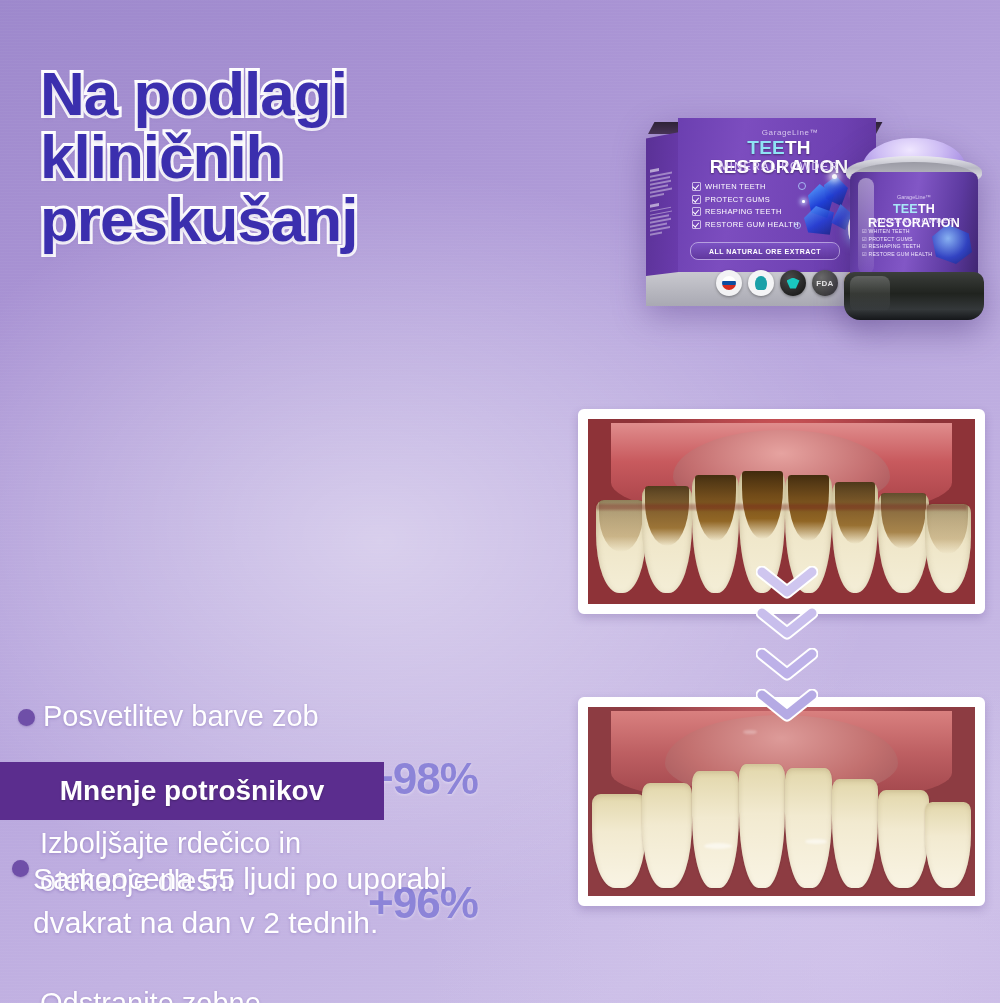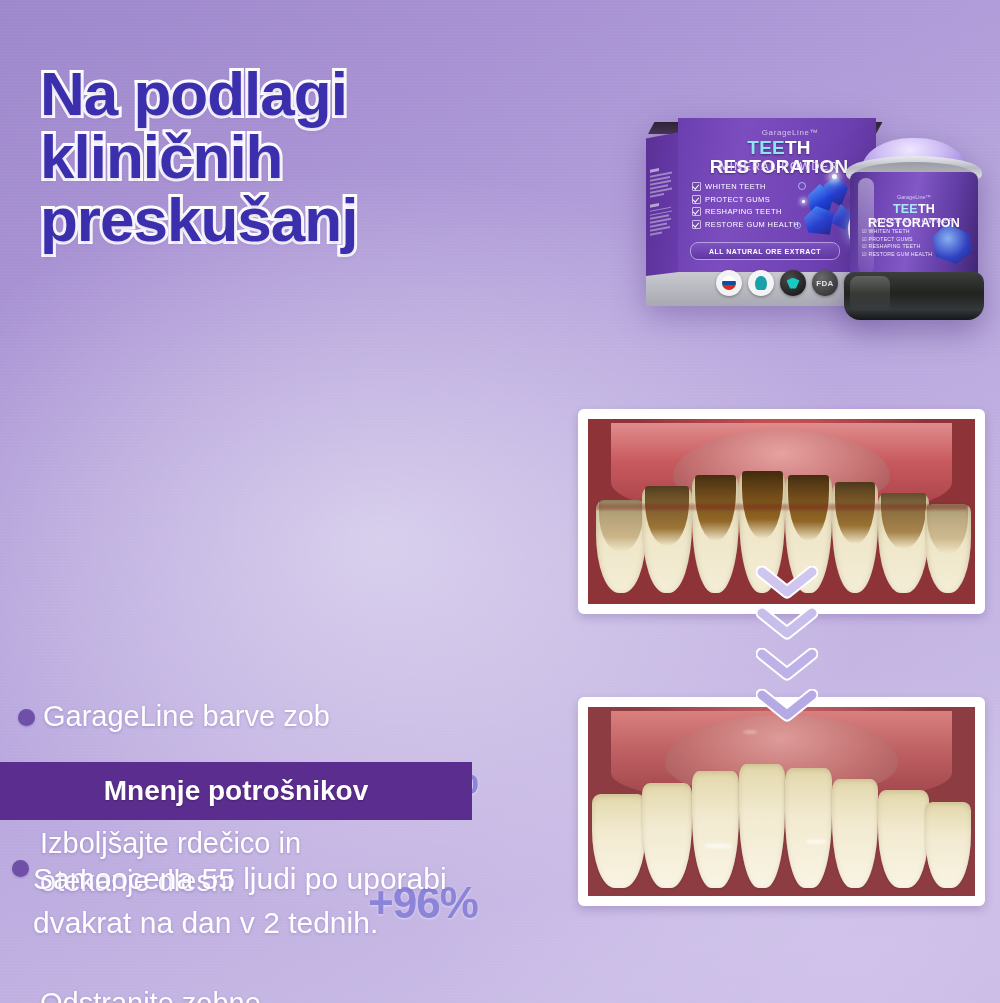--- a/index.html
+++ b/index.html
@@ -41,21 +41,21 @@
   #r1 .b-dot{left:18px;top:364px;}
   #r1 .b-text{left:43px;top:353px;}
   #r1 .b-pct{left:368px;top:409px;}
 
   #r2 .b-dot{left:12px;top:515px;}
   #r2 .b-text{left:40px;top:480px;}
   #r2 .b-pct{left:368px;top:533px;}
   #r3 .b-text{left:40px;top:640px;}
 
   
-  .banner{position:absolute;left:0;top:762px;width:472px;height:58px;
+  .banner{position:absolute;left:0;top:762px;width:384px;height:58px;
     background:#5b2d8e;display:flex;align-items:center;justify-content:center;}
   .banner-label{color:#ffffff;font-size:28px;font-weight:bold;
     text-shadow:0 1px 2px rgba(0,0,0,.25);}
 
   
   .footnote{position:absolute;left:33px;top:857px;width:545px;
     color:#ffffff;font-size:30px;line-height:1.45;white-space:pre-line;
     text-shadow:0 1px 3px rgba(90,60,150,.28);}
 
   
@@ -246,21 +246,21 @@
   <div class="headline">
     <span>Na podlagi</span>
     <span>kliničnih</span>
     <span>preskušanj</span>
   </div>
 
   <div class="bullets">
 
     <div class="b-row" id="r1">
       <div class="b-dot"></div>
-      <div class="b-text">GarageLine barve zob</div>
+      <div class="b-text">Posvetlitev barve zob</div>
       <div class="b-pct">+98%</div>
     </div>
 
     <div class="b-row" id="r2">
       <div class="b-dot"></div>
       <div class="b-text">Izboljšajte rdečico in
 otekanje dlesni</div>
       <div class="b-pct">+96%</div>
     </div>
 

